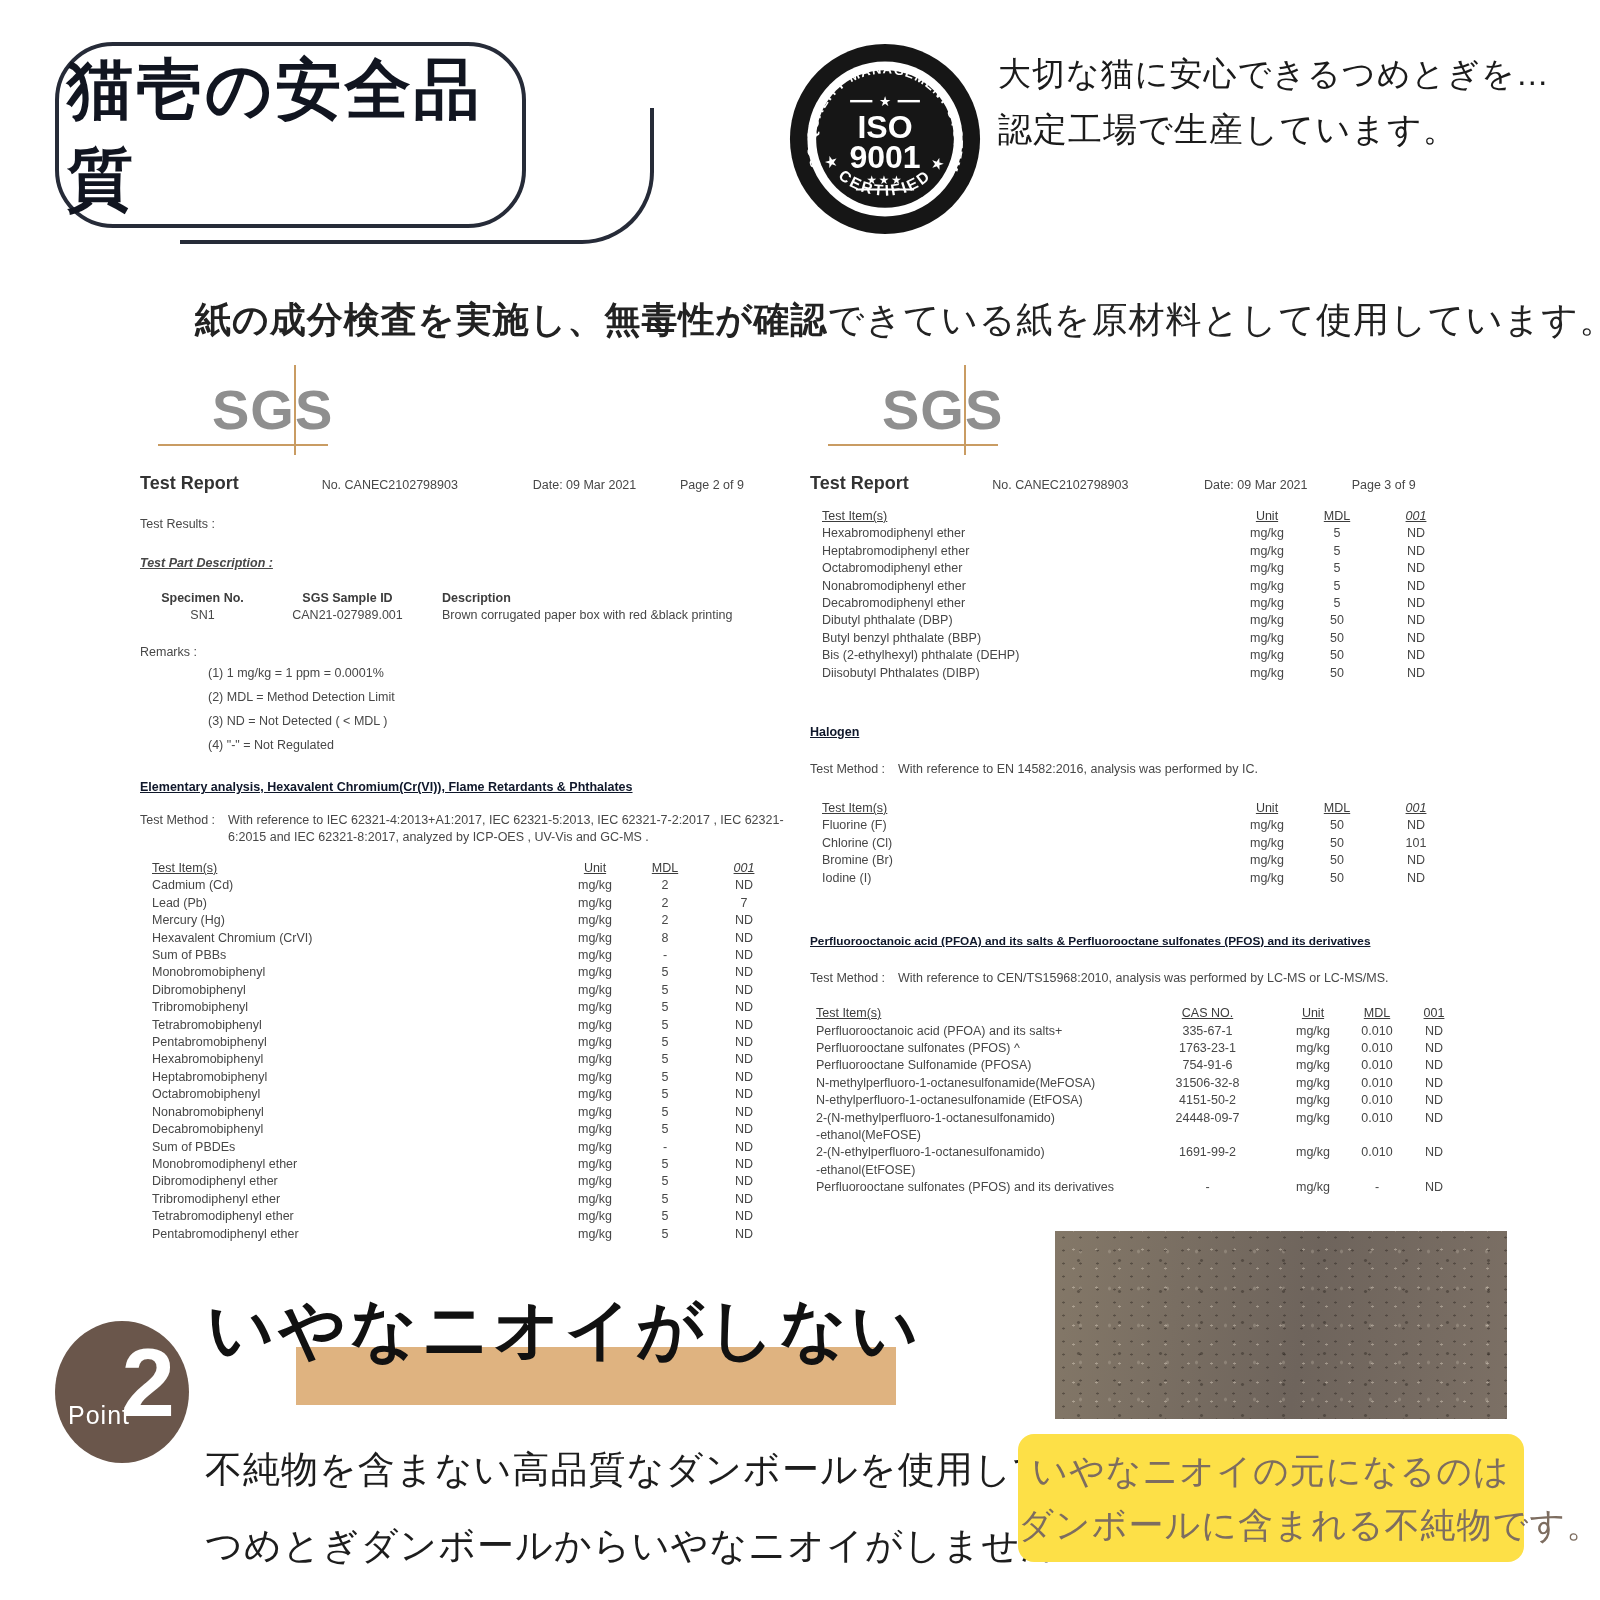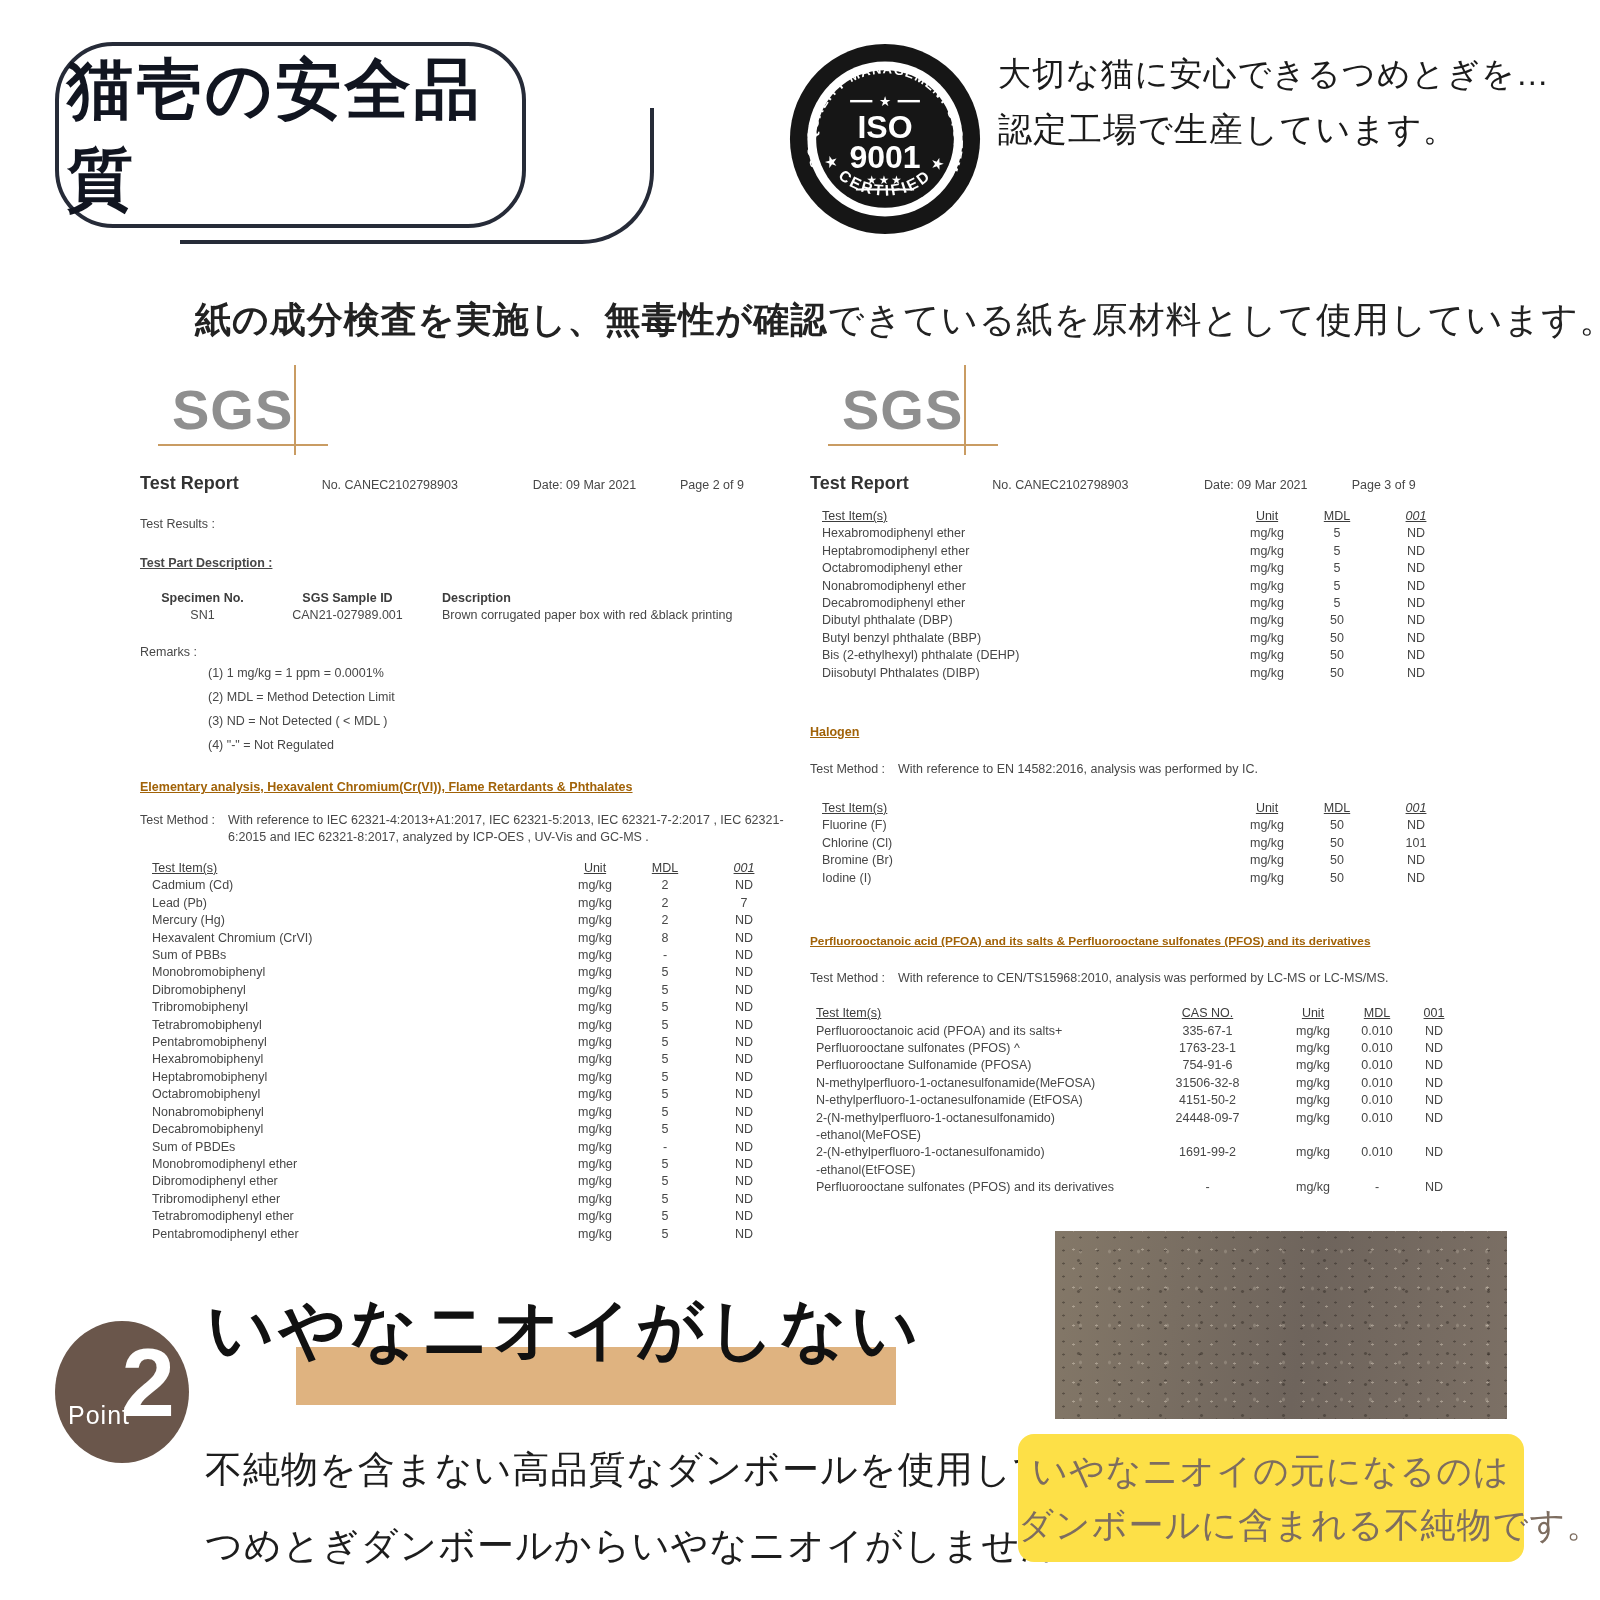--- a/index.html
+++ b/index.html
@@ -28,39 +28,39 @@
   .iso-name{font-size:60px;font-weight:800;color:#0d0d0d;margin-top:8px;letter-spacing:2px;}
   .iso-sub{font-size:34px;color:#1b1b1b;margin-top:10px;letter-spacing:1px;}
   
   .intro{position:absolute;left:195px;top:296px;font-size:36px;color:#222;letter-spacing:1px;white-space:nowrap;}
   .intro b{font-weight:800;}
   
   .rep{position:absolute;top:375px;font-size:12.5px;color:#474747;line-height:17px;}
   .rep-left{left:140px;width:648px;}
   .rep-right{left:810px;width:650px;}
   .sgs{position:relative;margin-left:32px;width:160px;height:74px;}
-  .sgs-text{font-size:56px;font-weight:800;color:#8f8f8f;letter-spacing:1px;line-height:70px;}
+  .sgs-text{font-size:56px;font-weight:800;color:#8f8f8f;letter-spacing:1px;line-height:70px;margin-left:40px;}
   .sgs-h{position:absolute;left:-14px;bottom:3px;width:170px;height:2px;background:#c99c63;}
   .sgs-v{position:absolute;left:122px;top:-10px;width:2px;height:90px;background:#c99c63;}
   .rep-hd{display:flex;margin-top:26px;align-items:baseline;white-space:nowrap;}
   .rep-title{font-size:18px;font-weight:bold;color:#333;width:185px;}
   .rep-no{width:215px;}
   .rep-date{width:150px;}
   .rep-page{width:110px;}
   .rep .sec{margin-top:22px;}
-  .lbl-u{text-decoration:underline;}
+  .lbl-u{text-decoration:underline;font-style:italic;}
   .bold{font-weight:bold;}
   .spec-head,.spec-row{display:flex;white-space:nowrap;}
   .spec-head{margin-top:18px;font-weight:bold;color:#3c3c3c;}
   .sc1{width:125px;text-align:center;}
   .sc2{width:165px;text-align:center;}
   .sc3{flex:1;padding-left:12px;}
   .remarks{margin-top:20px;}
   .remark-list .remark{margin-left:68px;line-height:24px;}
-  .sec-title{margin-top:22px;font-weight:bold;text-decoration:underline;color:#a16207;white-space:nowrap;}
+  .sec-title{margin-top:22px;font-weight:bold;text-decoration:underline;color:#0f172a;white-space:nowrap;}
   .method{display:flex;margin-top:16px;}
   .method .m-lbl{width:88px;flex:none;}
   .method .m-txt{flex:1;}
   .t-head,.t-row{display:flex;line-height:17.4px;white-space:nowrap;}
   .t-head{margin-top:14px;color:#3c3c3c;}
   .t-head span{text-decoration:underline;}
   .t-head .it{font-style:italic;}
   .c-name{flex:1;padding-left:12px;}
   .c-unit{width:70px;text-align:center;flex:none;}
   .c-mdl{width:70px;text-align:center;flex:none;}

